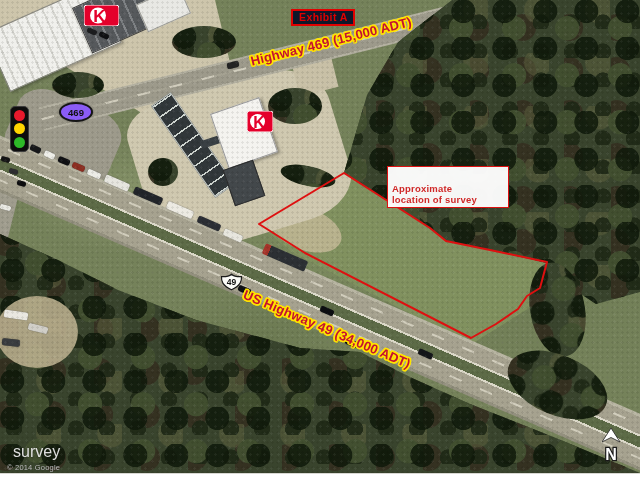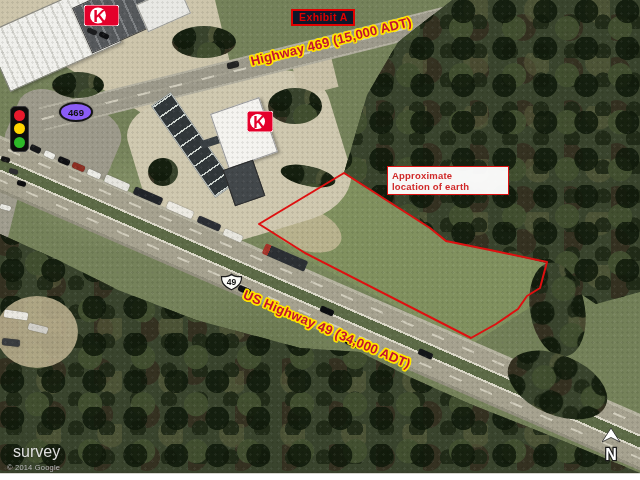--- a/index.html
+++ b/index.html
@@ -38,21 +38,21 @@
       font-weight:bold;font-size:13px;letter-spacing:.2px;color:var(--label-red,#c41230);
       text-shadow:-1.3px -1.3px 0 var(--halo-yellow,#ffe400),1.3px -1.3px 0 var(--halo-yellow,#ffe400),
                   -1.3px 1.3px 0 var(--halo-yellow,#ffe400),1.3px 1.3px 0 var(--halo-yellow,#ffe400),
                   -1.6px 0 0 var(--halo-yellow,#ffe400),1.6px 0 0 var(--halo-yellow,#ffe400),
                   0 -1.6px 0 var(--halo-yellow,#ffe400),0 1.6px 0 var(--halo-yellow,#ffe400);}
   .exhibit{position:absolute;left:291px;top:9px;background:#0f172a;color:var(--exhibit-red,#e00000);
       border:2px solid var(--exhibit-red,#e00000);font-weight:bold;font-size:10.5px;
       letter-spacing:.4px;padding:0 5px 1px 6px;white-space:nowrap;}
   .survey-note{position:absolute;left:387px;top:166px;width:114px;background:rgba(255,255,255,0.96);
       border:1.5px solid var(--annotation-red,#de1010);color:var(--note-red,#d02828);
-      font-weight:bold;font-size:9.5px;line-height:10.5px;padding:4px 2px 2px 4px;letter-spacing:.2px;}
+      font-weight:bold;font-size:9.5px;line-height:10.5px;padding:17px 2px 2px 4px;letter-spacing:.2px;}
   
   .shield469{position:absolute;left:59px;top:102px;width:30px;height:16px;border-radius:50%;
       background:#8b5cf6;border:2px solid #151515;display:flex;align-items:center;justify-content:center;
       font-size:9.5px;font-weight:bold;color:#111;box-shadow:0 0 2px rgba(0,0,0,.4);}
   .tlight{position:absolute;left:10px;top:106px;width:19px;height:46px;background:#0d0d0d;
       border:1px solid #3c3c3c;border-radius:5px;display:flex;flex-direction:column;
       align-items:center;justify-content:space-around;padding:2px 0;box-sizing:border-box;}
   .tlight span{width:11px;height:11px;border-radius:50%;display:block;}
   .gwm{position:absolute;left:8px;top:443px;display:flex;align-items:baseline;opacity:.95;}
   .gwm .g{font-family:"Liberation Serif",serif;font-size:19px;color:#f3f3f3;letter-spacing:.5px;
@@ -161,21 +161,21 @@
   </svg>
 
   <div class="exhibit">Exhibit A</div>
 
   <div class="hwy-label" style="left:249px;top:54px;transform:rotate(-14deg);">Highway 469 (15,000 ADT)</div>
 
   <div class="hwy-label" style="left:247px;top:287px;transform:rotate(23deg);">US Highway 49 (34,000 ADT)</div>
 
   <div class="survey-note">
     <div>Approximate</div>
-    <div>location of earth</div>
+    <div>location of survey</div>
   </div>
 
   <div class="shield469">
     <span>469</span>
   </div>
   <svg class="abs" width="23" height="18" viewBox="0 0 23 18" style="left:220px;top:273px;">
     <path d="M11.5,1.2 C9.5,3 6,3.8 1.5,3.6 C1.2,8.5 2.5,12.5 11.5,16.8 C20.5,12.5 21.8,8.5 21.5,3.6 C17,3.8 13.5,3 11.5,1.2 Z" fill="#fcfcf8" stroke="#1a1a1a" stroke-width="1.2"></path>
     <text x="11.5" y="11.8" text-anchor="middle" font-size="8.5" font-weight="bold" fill="#111">49</text>
   </svg>
 

